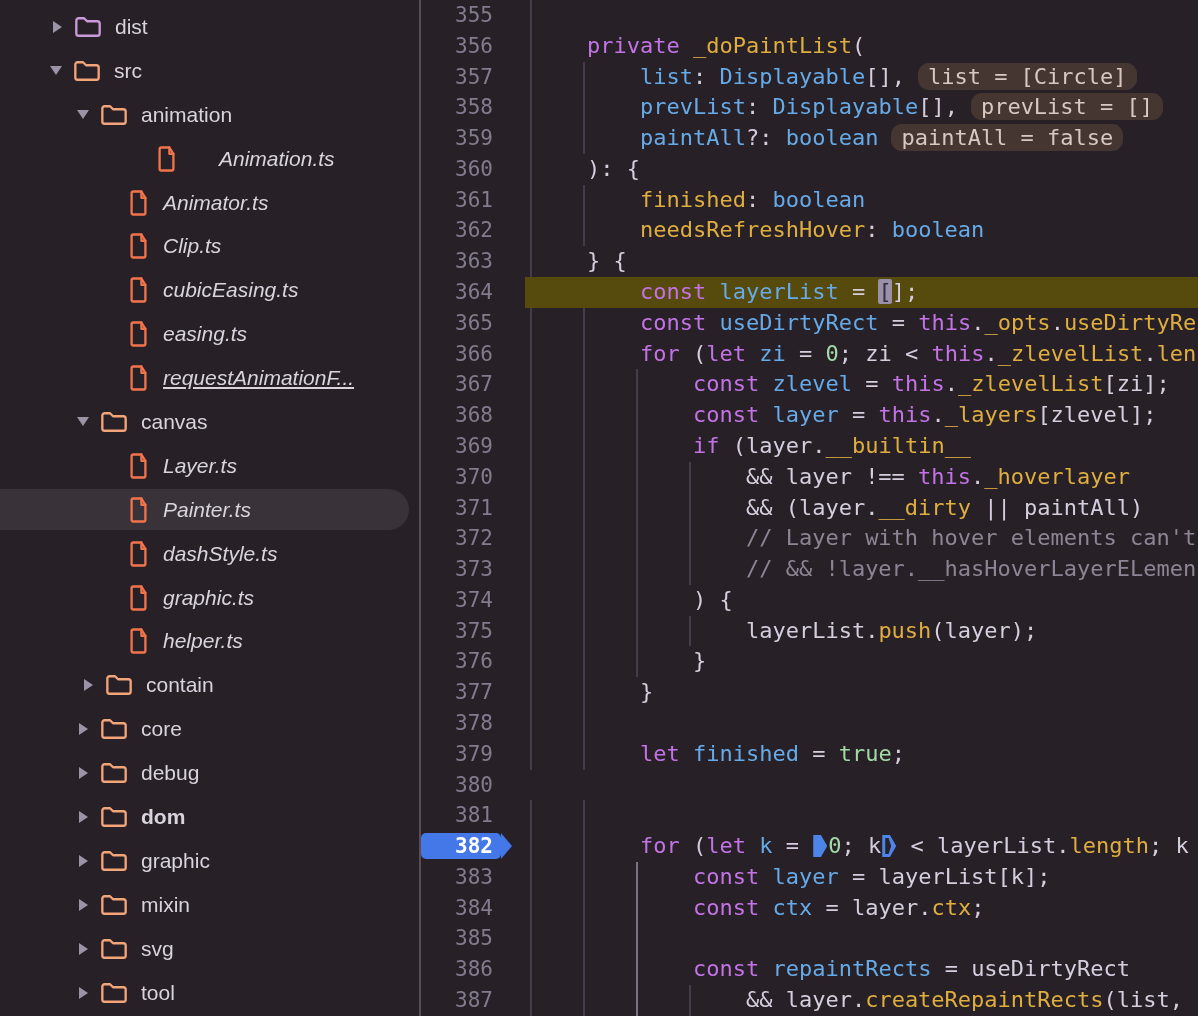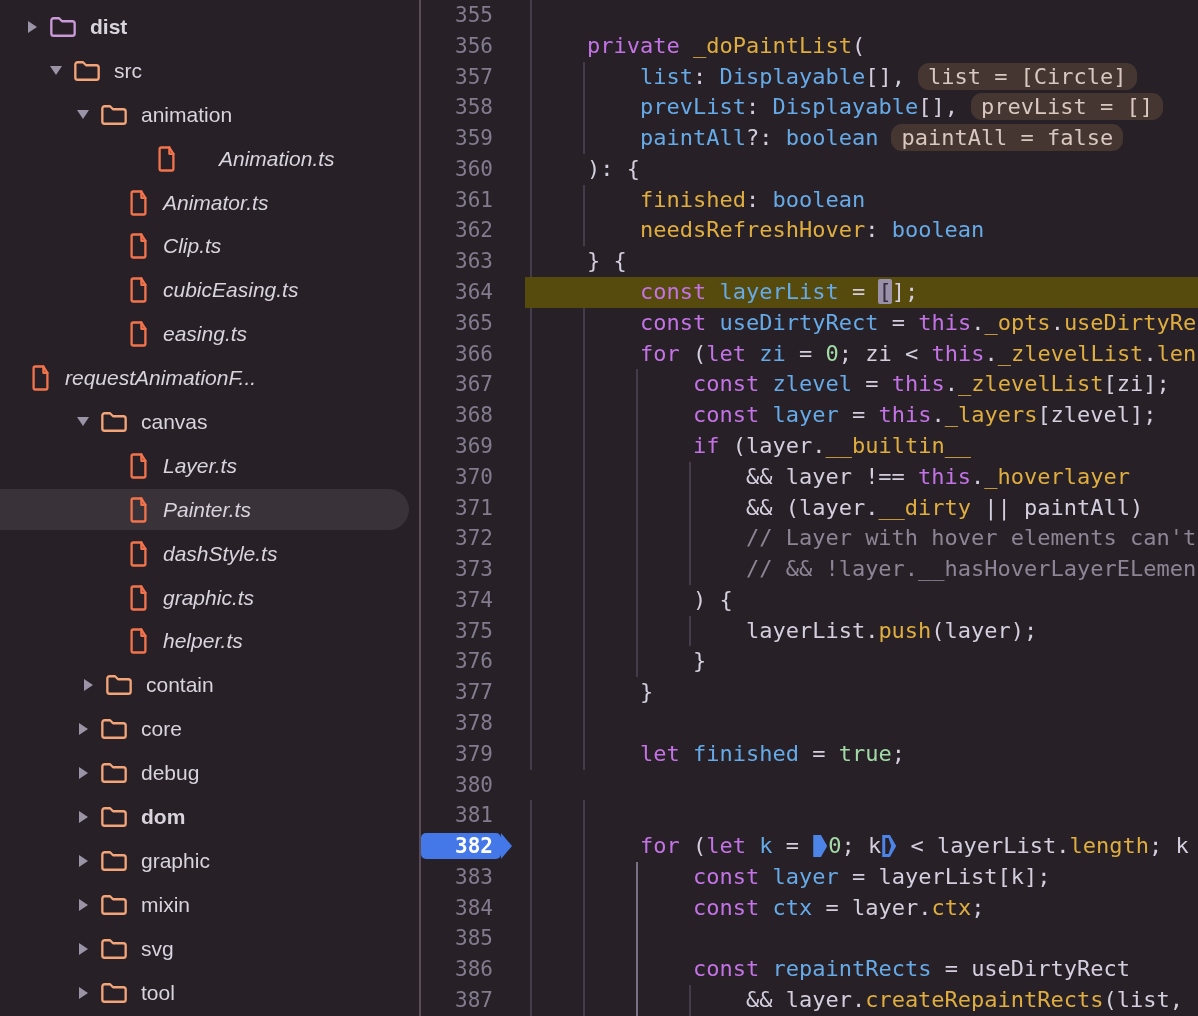--- a/index.html
+++ b/index.html
@@ -56,21 +56,21 @@
         clip-path:polygon(0 0,55% 0,100% 50%,55% 100%,0 100%); }
   .rc.hollow::after { content:''; position:absolute; left:3px; top:3px; right:5px; bottom:3px;
         background:var(--bg); clip-path:polygon(0 0,55% 0,100% 50%,55% 100%,0 100%); }
 </style>
 </head>
 <body>
 
 <div class="app">
   <aside class="sidebar">
     <div id="file-tree">
-        <div class="trow folder" style="padding-left: 20px; font-weight: bold;">
+        <div class="trow folder" style="padding-left: 45px;">
           <span class="chev">
             <span class="chev-right"></span>
           </span>
           <span class="ticon" style="color: rgb(203, 154, 217);">
             <svg width="28" height="24" viewBox="0 0 24 20" fill="none" stroke="currentColor" stroke-width="2" stroke-linejoin="round" stroke-linecap="round">
               <path d="M2 15.5 V4.5 a2 2 0 0 1 2-2 h4.6 l2.6 2.6 H20 a2 2 0 0 1 2 2 v8.4 a2 2 0 0 1 -2 2 H4 a2 2 0 0 1 -2 -2 Z"></path>
             </svg>
           </span>
           <span class="tlabel">dist</span>
         </div>
@@ -139,21 +139,21 @@
         <div class="trow file" style="padding-left: 98px;">
           <span class="chev"></span>
           <span class="ticon" style="color: rgb(243, 116, 76);">
             <svg width="23" height="28" viewBox="0 0 20 24" fill="none" stroke="currentColor" stroke-width="2" stroke-linejoin="round" stroke-linecap="round">
               <path d="M12.5 2 H5.5 A1.5 1.5 0 0 0 4 3.5 v17 A1.5 1.5 0 0 0 5.5 22 h9 A1.5 1.5 0 0 0 16 20.5 V7.5 Z"></path>
               <path d="M12.5 2 V7.5 H16"></path>
             </svg>
           </span>
           <span class="tlabel">easing.ts</span>
         </div>
-        <div class="trow file" style="">
+        <div class="trow file" style="padding-left: 98px; text-decoration: underline;">
           <span class="chev"></span>
           <span class="ticon" style="color: rgb(243, 116, 76);">
             <svg width="23" height="28" viewBox="0 0 20 24" fill="none" stroke="currentColor" stroke-width="2" stroke-linejoin="round" stroke-linecap="round">
               <path d="M12.5 2 H5.5 A1.5 1.5 0 0 0 4 3.5 v17 A1.5 1.5 0 0 0 5.5 22 h9 A1.5 1.5 0 0 0 16 20.5 V7.5 Z"></path>
               <path d="M12.5 2 V7.5 H16"></path>
             </svg>
           </span>
           <span class="tlabel">requestAnimationF...</span>
         </div>
         <div class="trow folder" style="padding-left: 71px;">

